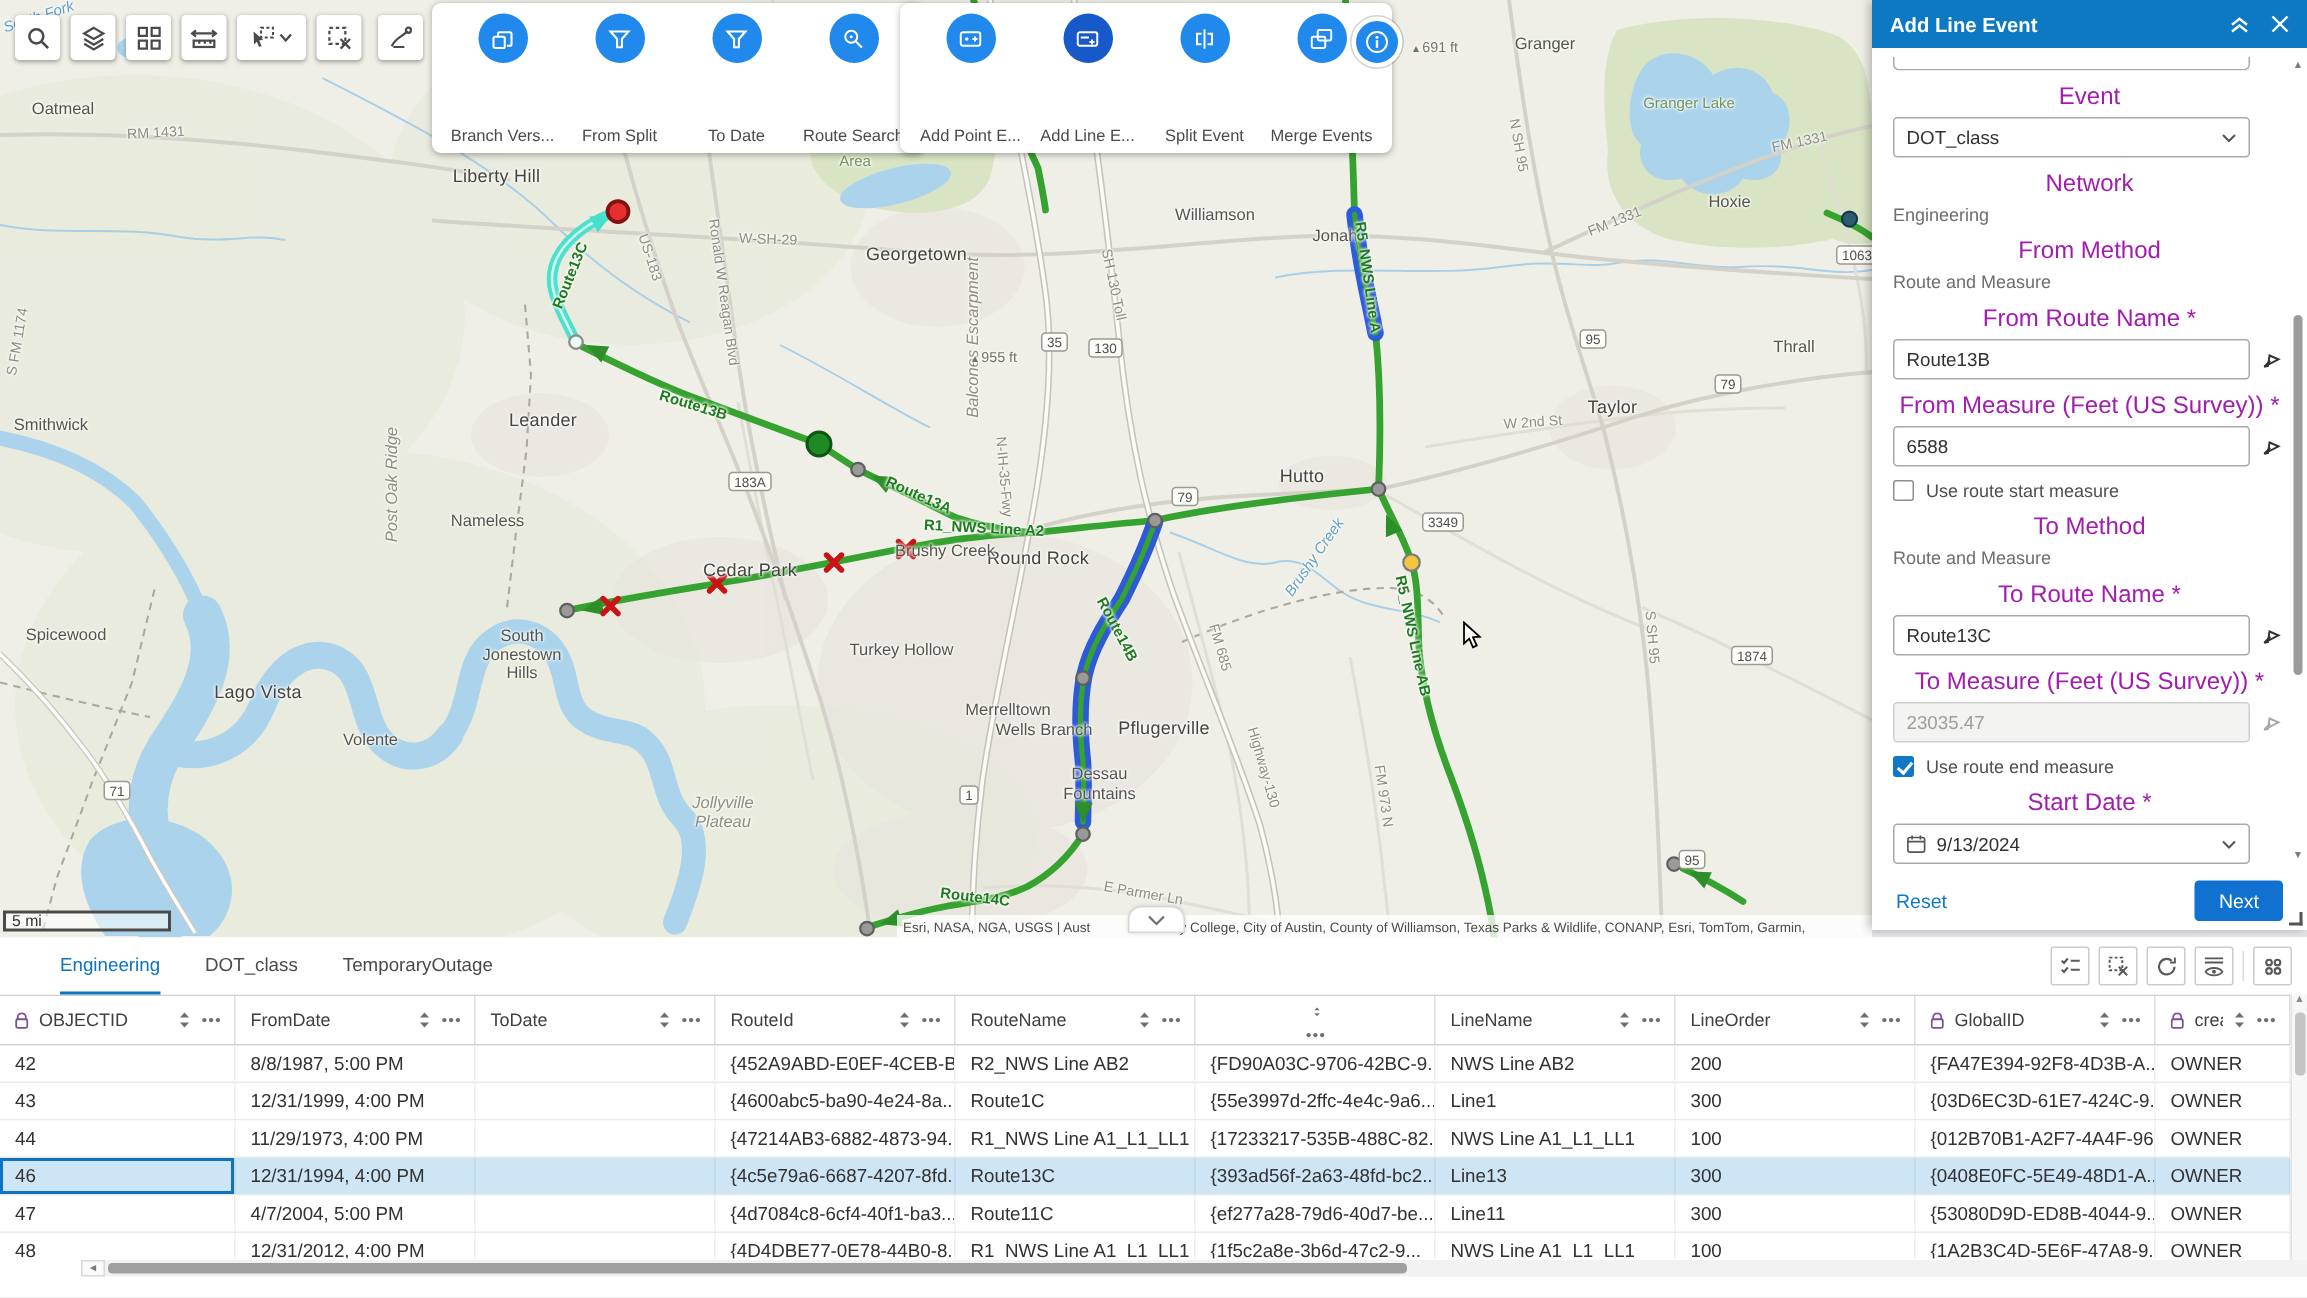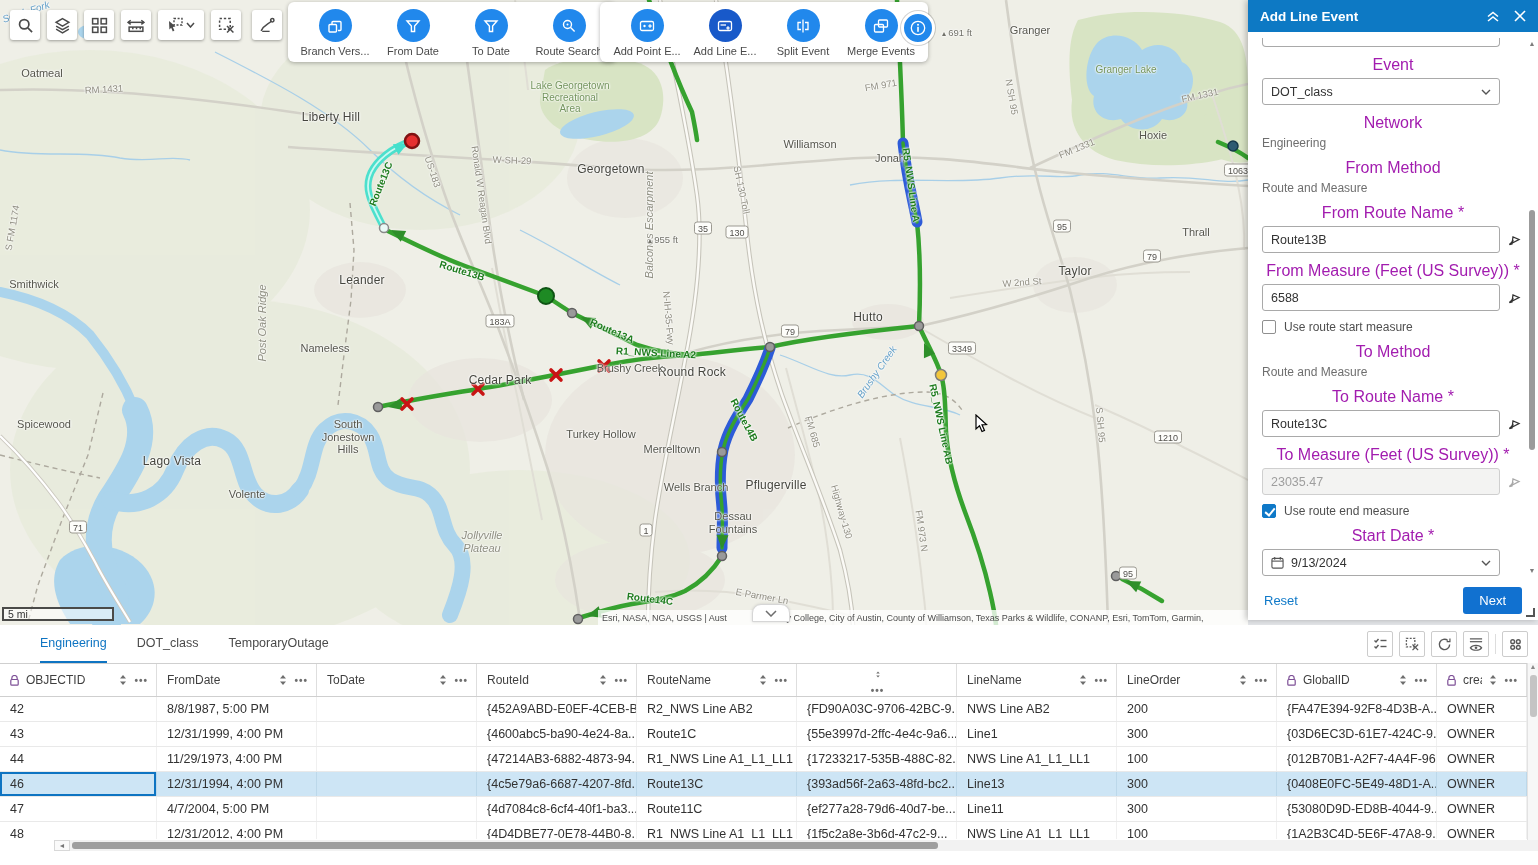--- a/index.html
+++ b/index.html
@@ -22,21 +22,21 @@
   .mlabel.road { font-size:9.5px; color:#8f8d81; }
   .mlabel.shield { font-size:9px; color:#514f49; background:#fdfdfa; border:1px solid #9b9991; border-radius:3px; padding:0 3px; line-height:12px; height:13px; white-space:nowrap; }
   .mlabel.route { font-size:10px; font-weight:bold; color:#1e7c1e; }
 
   .map-btn { position:absolute; width:30px; height:30px; background:#fff; border-radius:3px; box-shadow:0 1px 3px rgba(0,0,0,.35);
              display:flex; align-items:center; justify-content:center; cursor:pointer; }
   .map-btn svg { display:block; }
 
   .evt-toolbar { position:absolute; top:2px; background:#fff; border-radius:6px; box-shadow:0 1px 4px rgba(0,0,0,.3);
                  display:flex; gap:12px; padding:7px 14px 5px; }
-  .evt-item { display:flex; flex-direction:column; align-items:center; width:66px; cursor:pointer; }
+  .evt-item { display:flex; flex-direction:column; align-items:center; width:66px; cursor:pointer;gap:40px; }
   .evt-circle { width:33px; height:33px; border-radius:50%; background:#2188ec; display:flex; align-items:center; justify-content:center; }
   .evt-item.active .evt-circle { background:#1859c9; }
   .evt-label { font-size:11px; color:#4a4a4a; margin-top:3px; white-space:nowrap; }
 
   #info-btn { position:absolute; left:901px; top:11px; width:34px; height:34px; border-radius:50%; background:#2188ec;
               border:3px solid #fff; box-shadow:0 0 0 1px rgba(0,0,0,.18); display:flex; align-items:center; justify-content:center; cursor:pointer; }
 
   #scalebar { position:absolute; left:2px; top:607px; width:112px; height:14px; border:2px solid #4a4a48; background:rgba(255,255,255,.55);
               font-size:10.5px; color:#323232; line-height:11px; padding-left:4px; }
   #attrib { position:absolute; left:598px; top:610px; width:650px; height:15px; background:rgba(255,255,255,.78);
@@ -283,21 +283,21 @@
 Jonestown
 Hills</div>
         <div class="mlabel town lg" style="left: 172px; top: 462px;">Lago Vista</div>
         <div class="mlabel town" style="left: 247px; top: 494px;">Volente</div>
         <div class="mlabel town lg" style="left: 362px; top: 281px;">Leander</div>
         <div class="mlabel town lg" style="left: 500px; top: 381px;">Cedar Park</div>
         <div class="mlabel town lg" style="left: 611px; top: 170px;">Georgetown</div>
         <div class="mlabel town" style="left: 810px; top: 144px;">Williamson</div>
         <div class="mlabel town lg" style="left: 692px; top: 373px;">Round Rock</div>
         <div class="mlabel town" style="left: 601px; top: 434px;">Turkey Hollow</div>
-        <div class="mlabel town" style="left: 672px; top: 449px;">Merrelltown</div>
+        <div class="mlabel town" style="left: 672px; top: 474px;">Merrelltown</div>
         <div class="mlabel town" style="left: 696px; top: 487px;">Wells Branch</div>
         <div class="mlabel town lg" style="left: 776px; top: 486px;">Pflugerville</div>
         <div class="mlabel town" style="left: 733px; top: 523px;">Dessau
 Fountains</div>
         <div class="mlabel town" style="left: 890px; top: 158px;">Jonah</div>
         <div class="mlabel town lg" style="left: 868px; top: 318px;">Hutto</div>
         <div class="mlabel town lg" style="left: 1075px; top: 272px;">Taylor</div>
         <div class="mlabel town" style="left: 1196px; top: 232px;">Thrall</div>
         <div class="mlabel town" style="left: 1030px; top: 30px;">Granger</div>
         <div class="mlabel town" style="left: 1153px; top: 135px;">Hoxie</div>
@@ -332,21 +332,21 @@
         <div class="mlabel road" style="left: 104px; top: 90px; transform: translate(-50%, -50%) rotate(-3deg);">RM 1431</div>
         <div class="mlabel road" style="left: 881px; top: 86px; transform: translate(-50%, -50%) rotate(-10deg);">FM 971</div>
         <div class="mlabel shield" style="left: 527px; top: 10px;">29</div>
         <div class="mlabel shield" style="left: 703px; top: 228px;">35</div>
         <div class="mlabel shield" style="left: 737px; top: 232px;">130</div>
         <div class="mlabel shield" style="left: 500px; top: 321px;">183A</div>
         <div class="mlabel shield" style="left: 790px; top: 331px;">79</div>
         <div class="mlabel shield" style="left: 1152px; top: 256px;">79</div>
         <div class="mlabel shield" style="left: 1062px; top: 226px;">95</div>
         <div class="mlabel shield" style="left: 1128px; top: 573px;">95</div>
-        <div class="mlabel shield" style="left: 1168px; top: 437px;">1210</div>
+        <div class="mlabel shield" style="left: 1168px; top: 437px;">1874</div>
         <div class="mlabel shield" style="left: 962px; top: 348px;">3349</div>
         <div class="mlabel shield" style="left: 1238px; top: 170px;">1063</div>
         <div class="mlabel shield" style="left: 646px; top: 530px;">1</div>
         <div class="mlabel shield" style="left: 78px; top: 527px;">71</div>
         <div class="mlabel route" style="left: 462px; top: 271px; transform: translate(-50%, -50%) rotate(17deg);">Route13B</div>
         <div class="mlabel route" style="left: 381px; top: 184px; transform: translate(-50%, -50%) rotate(-68deg);">Route13C</div>
         <div class="mlabel route" style="left: 612px; top: 331px; transform: translate(-50%, -50%) rotate(24deg);">Route13A</div>
         <div class="mlabel route" style="left: 656px; top: 353px; transform: translate(-50%, -50%) rotate(3deg);">R1_NWS Line A2</div>
         <div class="mlabel route" style="left: 911px; top: 185px; transform: translate(-50%, -50%) rotate(82deg);">R5_NWS Line A</div>
         <div class="mlabel route" style="left: 941px; top: 424px; transform: translate(-50%, -50%) rotate(78deg);">R5_NWS Line AB</div>
@@ -418,21 +418,21 @@
             </svg>
         </div>
         <div class="evt-label">Branch Vers...</div>
       </div>
       <div class="evt-item">
         <div class="evt-circle">
           <svg width="16" height="16" viewBox="0 0 16 16" fill="none" stroke="#fff" stroke-width="1.4">
               <path d="M2,3 H14 L9.6,8 V13.5 H6.4 V8 Z"></path>
             </svg>
         </div>
-        <div class="evt-label">From Date</div>
+        <div class="evt-label">From Split</div>
       </div>
       <div class="evt-item">
         <div class="evt-circle">
           <svg width="16" height="16" viewBox="0 0 16 16" fill="none" stroke="#fff" stroke-width="1.4">
               <path d="M2,3 H14 L9.6,8 V13.5 H6.4 V8 Z"></path>
             </svg>
         </div>
         <div class="evt-label">To Date</div>
       </div>
       <div class="evt-item">

